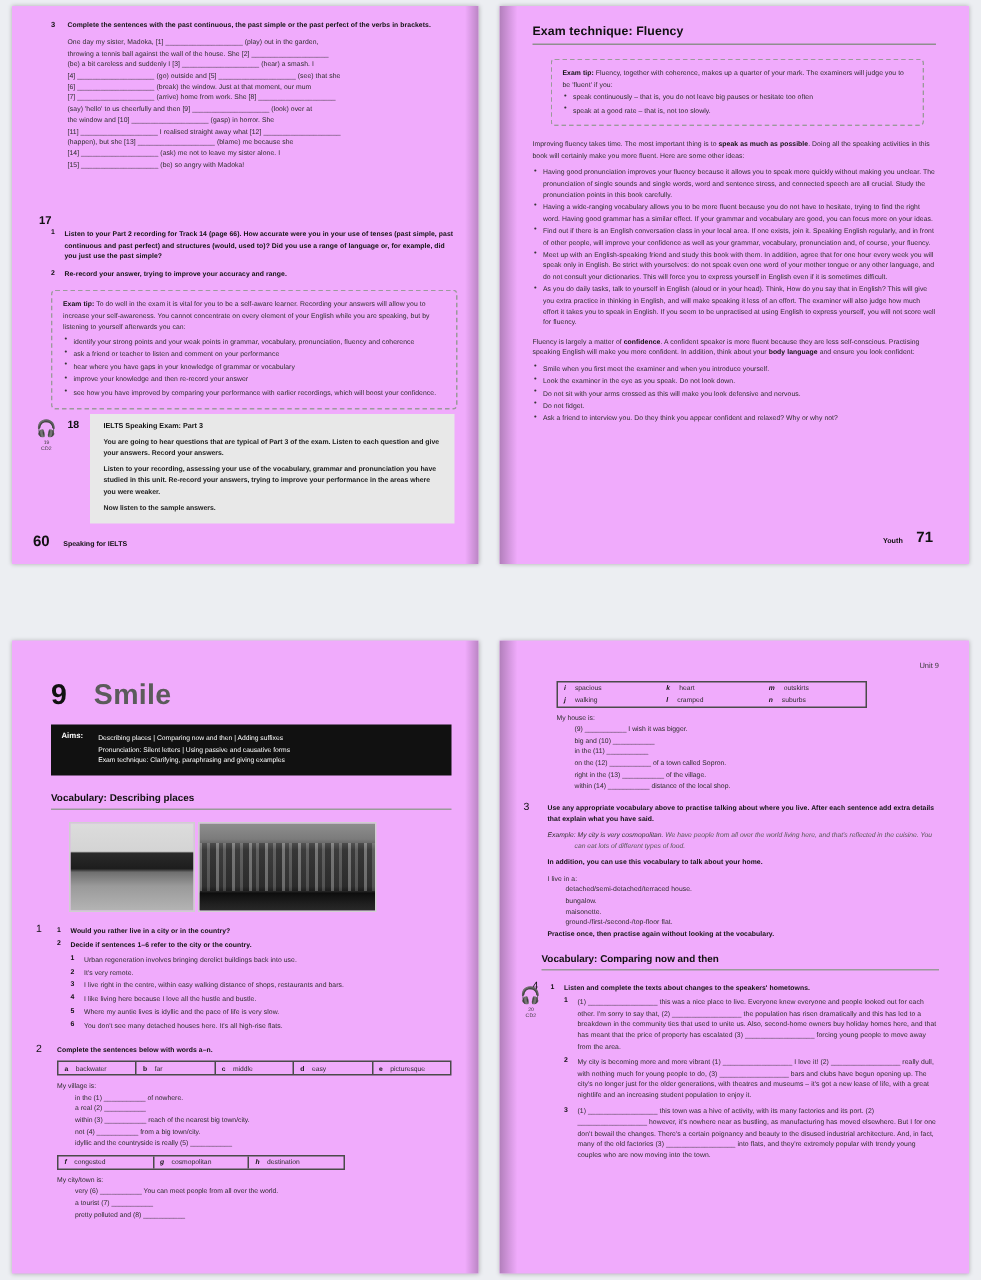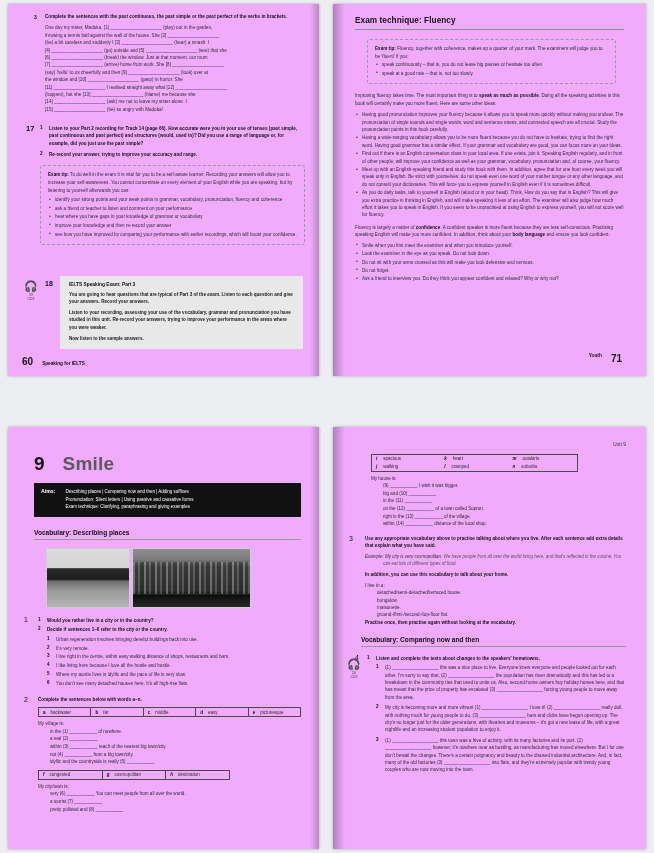--- a/index.html
+++ b/index.html
@@ -74,21 +74,21 @@
   .folio { position: absolute; bottom: 9px; display: flex; align-items: baseline; gap: 9px; }
   .folio .pg { font-size: 10px; font-weight: bold; color: #111; }
   .folio .bk { font-size: 4.7px; font-weight: bold; color: #111; }
 
   
   #page-tr .content { padding: 12px 22px 0 22px; }
   .secthead {
     font-size: 8.2px; font-weight: bold; color: #111; letter-spacing: 0.01em;
     padding-bottom: 4px; border-bottom: 0.8px solid #8f8f8f; margin-bottom: 9px;
   }
-  #page-tr .folio-r { position:absolute; bottom: 12px; right: 24px; display:flex; align-items:flex-start; gap: 9px; }
+  #page-tr .folio-r { position:absolute; bottom: 12px; right: 24px; display:flex; align-items:flex-end; gap: 9px; }
   #page-tr .folio-r .unit { font-size: 4.8px; font-weight: bold; color:#111; }
   #page-tr .folio-r .pg { font-size: 10px; font-weight: bold; color:#111; }
 
   
   #page-bl .content { padding: 26px 18px 0 26px; }
   .unit-title { display: flex; align-items: baseline; gap: 18px; margin-bottom: 8px; }
   .unit-title .n { font-size: 19px; font-weight: bold; color: #111; }
   .unit-title .w { font-size: 19px; font-weight: bold; color: #5b5b5b; letter-spacing: 0.01em; }
 
   .aims { background: #111; color: #fff; display: flex; padding: 5px 8px 6px 7px; gap: 10px; }
@@ -162,21 +162,21 @@
             <div class="t">(say) 'hello' to us cheerfully and then [9] ____________________ (look) over at</div>
             <div class="t">the window and [10] ____________________ (gasp) in horror. She</div>
             <div class="t">[11] ____________________ I realised straight away what [12] ____________________</div>
             <div class="t">(happen), but she [13] ____________________ (blame) me because she</div>
             <div class="t">[14] ____________________ (ask) me not to leave my sister alone. I</div>
             <div class="t">[15] ____________________ (be) so angry with Madoka!</div>
           </div>
         </div>
       </div>
 
-      <div class="ex-row" style="margin-top:10px;">
+      <div class="ex-row" style="margin-top:28px;flex-direction:column;">
         <div class="ex-num" style="width:14px;margin-left:-8px;font-size:7.5px;">17</div>
         <div class="ex-body">
           <div class="sub-row">
             <div class="sub-num">1</div>
             <div class="sub-body t b">Listen to your Part 2 recording for Track 14 (page 66). How accurate were you in your use of tenses (past simple, past continuous and past perfect) and structures (would, used to)? Did you use a range of language or, for example, did you just use the past simple?</div>
           </div>
           <div class="sub-row" style="margin-top:4px;">
             <div class="sub-num">2</div>
             <div class="sub-body t b">Re-record your answer, trying to improve your accuracy and range.</div>
           </div>

